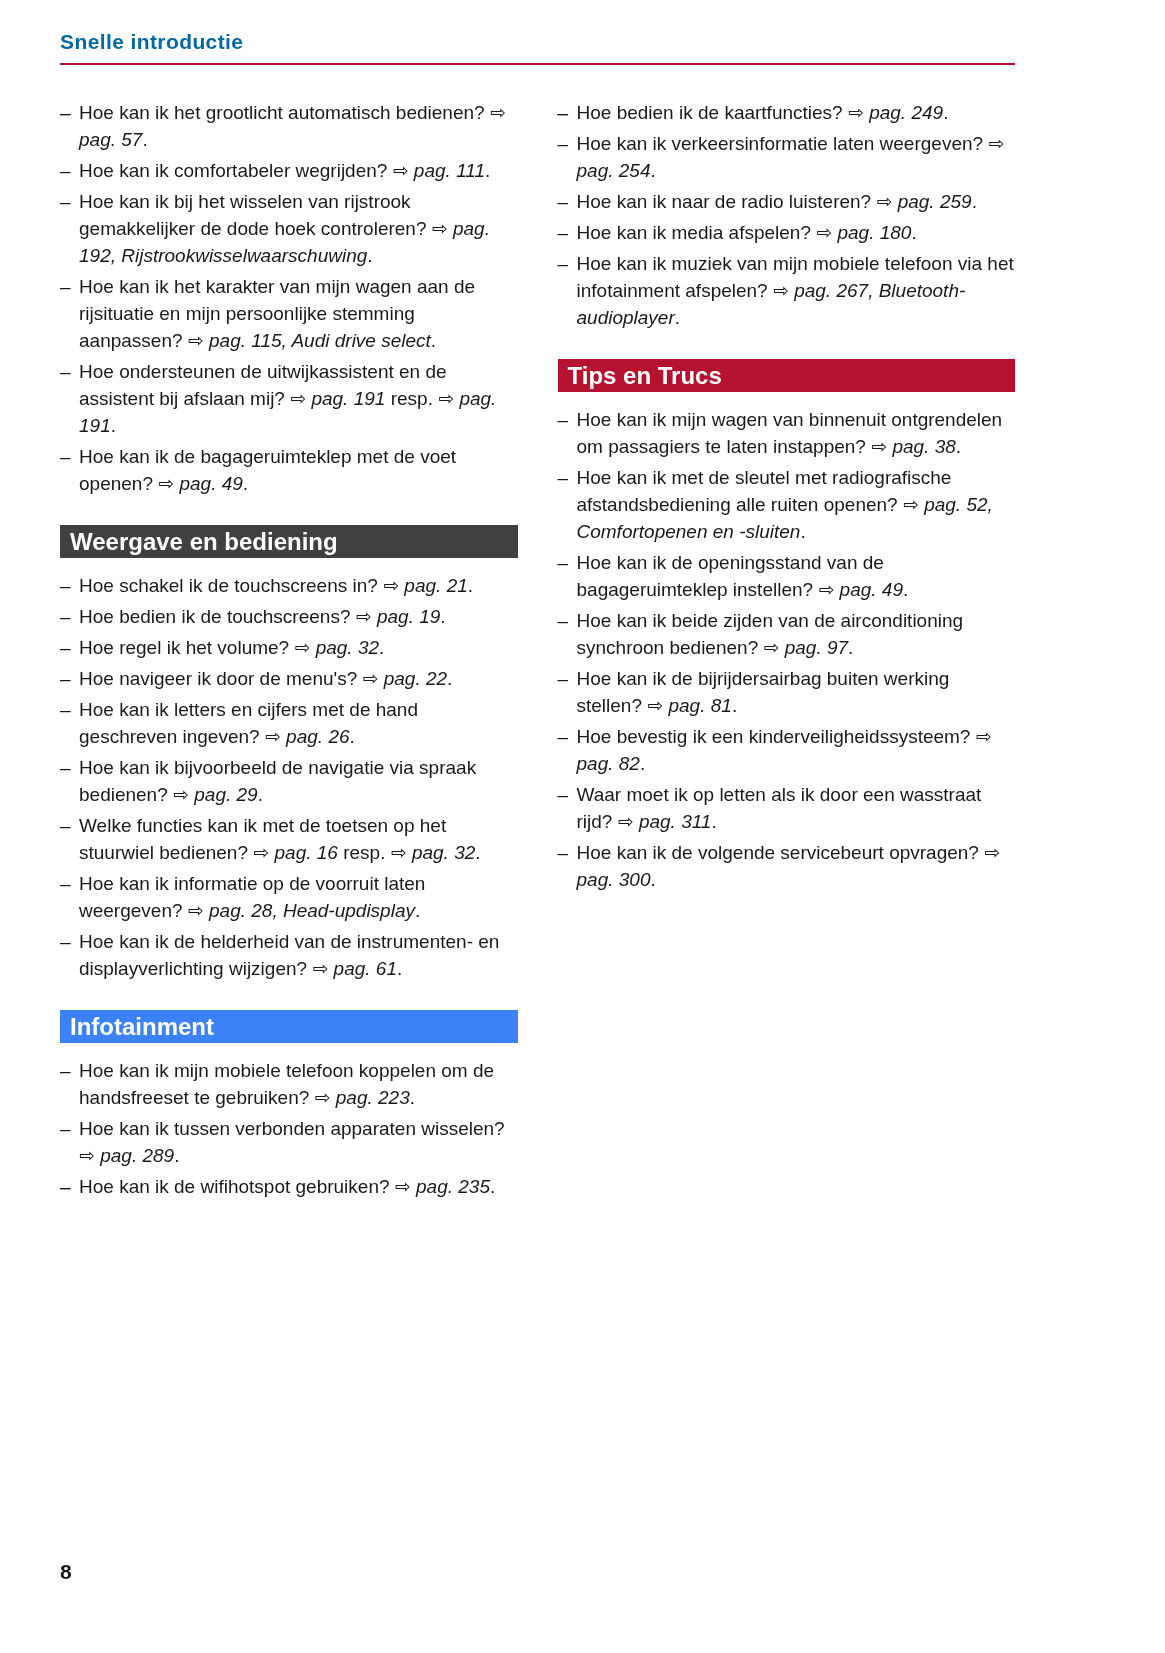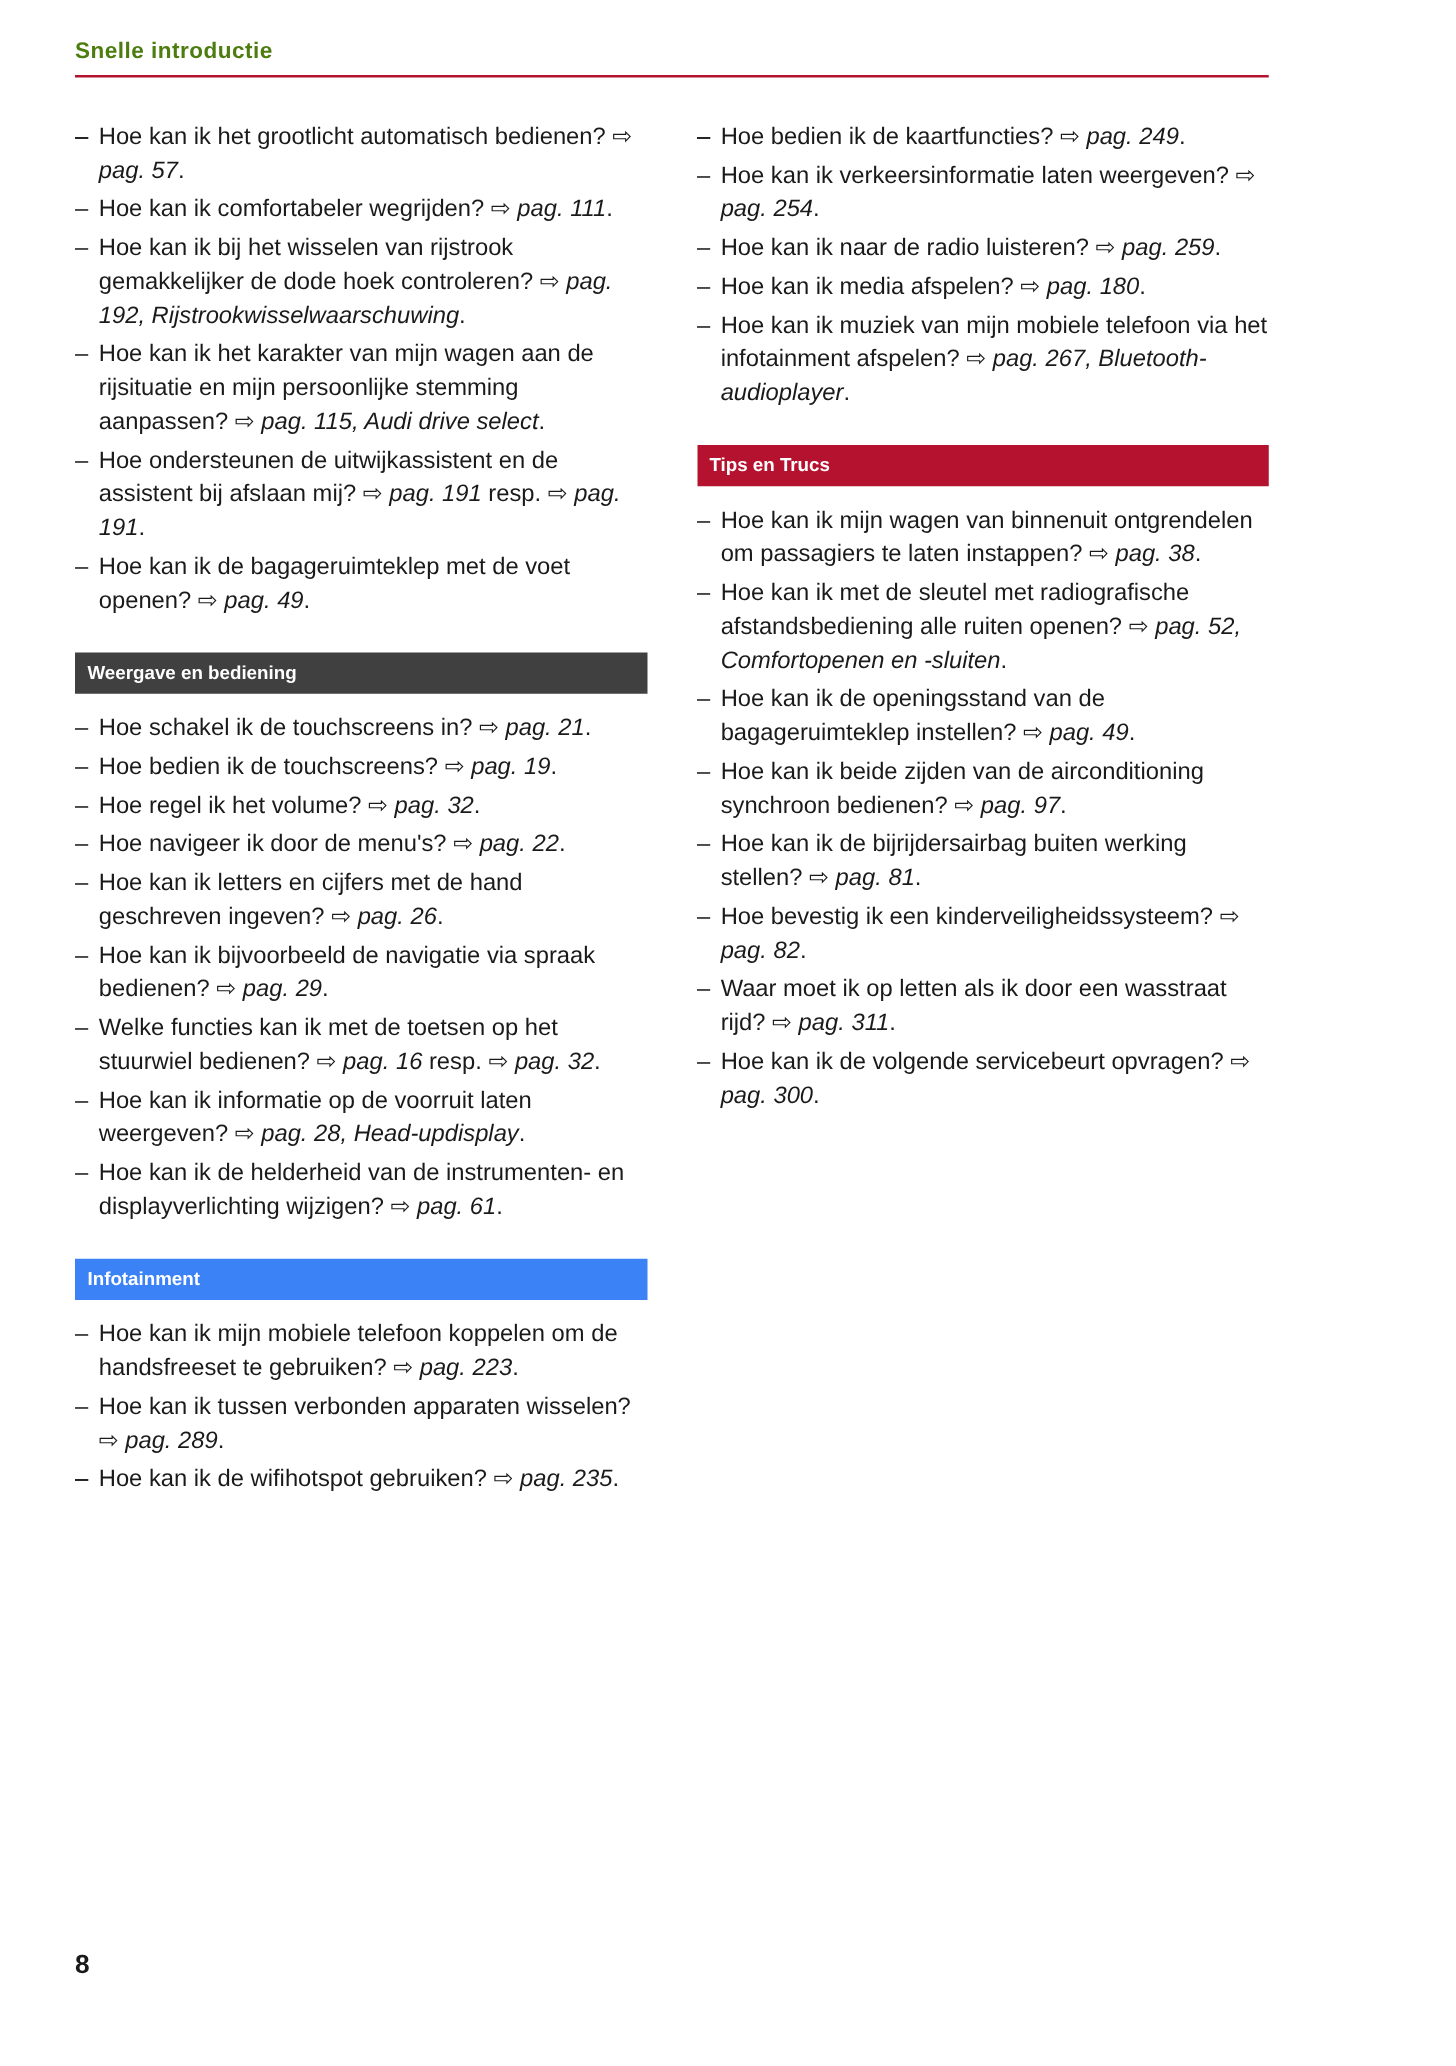--- a/index.html
+++ b/index.html
@@ -13,24 +13,24 @@
     box-sizing: border-box;
     position: relative;
     background: #ffffff;
     padding: 30px 150px 0 60px;
     font-family: "Liberation Sans", "DejaVu Sans", sans-serif;
     color: #1a1a1a;
     overflow: hidden;
   }
   .page-header h1 {
     margin: 0;
-    font-size: 18px;
+    font-size: 21px;
     font-weight: bold;
     letter-spacing: 0.4px;
-    color: #4d7c0f;
+    color: #0369a1;
   }
   .header-rule {
     height: 2px;
     background: #b5122f;
     margin-top: 9px;
   }
   .columns {
     margin-top: 30px;
     display: grid;
     grid-template-columns: 1fr 1fr;
@@ -56,21 +56,21 @@
   .ref {
     font-style: italic;
   }
   .plain {
     font-style: normal;
   }
   .section-header {
     background: #b5122f;
     color: #ffffff;
     font-weight: bold;
-    font-size: 15px;
+    font-size: 24px;
     line-height: 33px;
     height: 33px;
     padding: 0 0 0 10px;
     margin: 28px 0 14px 0;
     box-sizing: border-box;
   }
   .qlist:first-child {
     margin-top: 0;
   }
   .page-footer {

